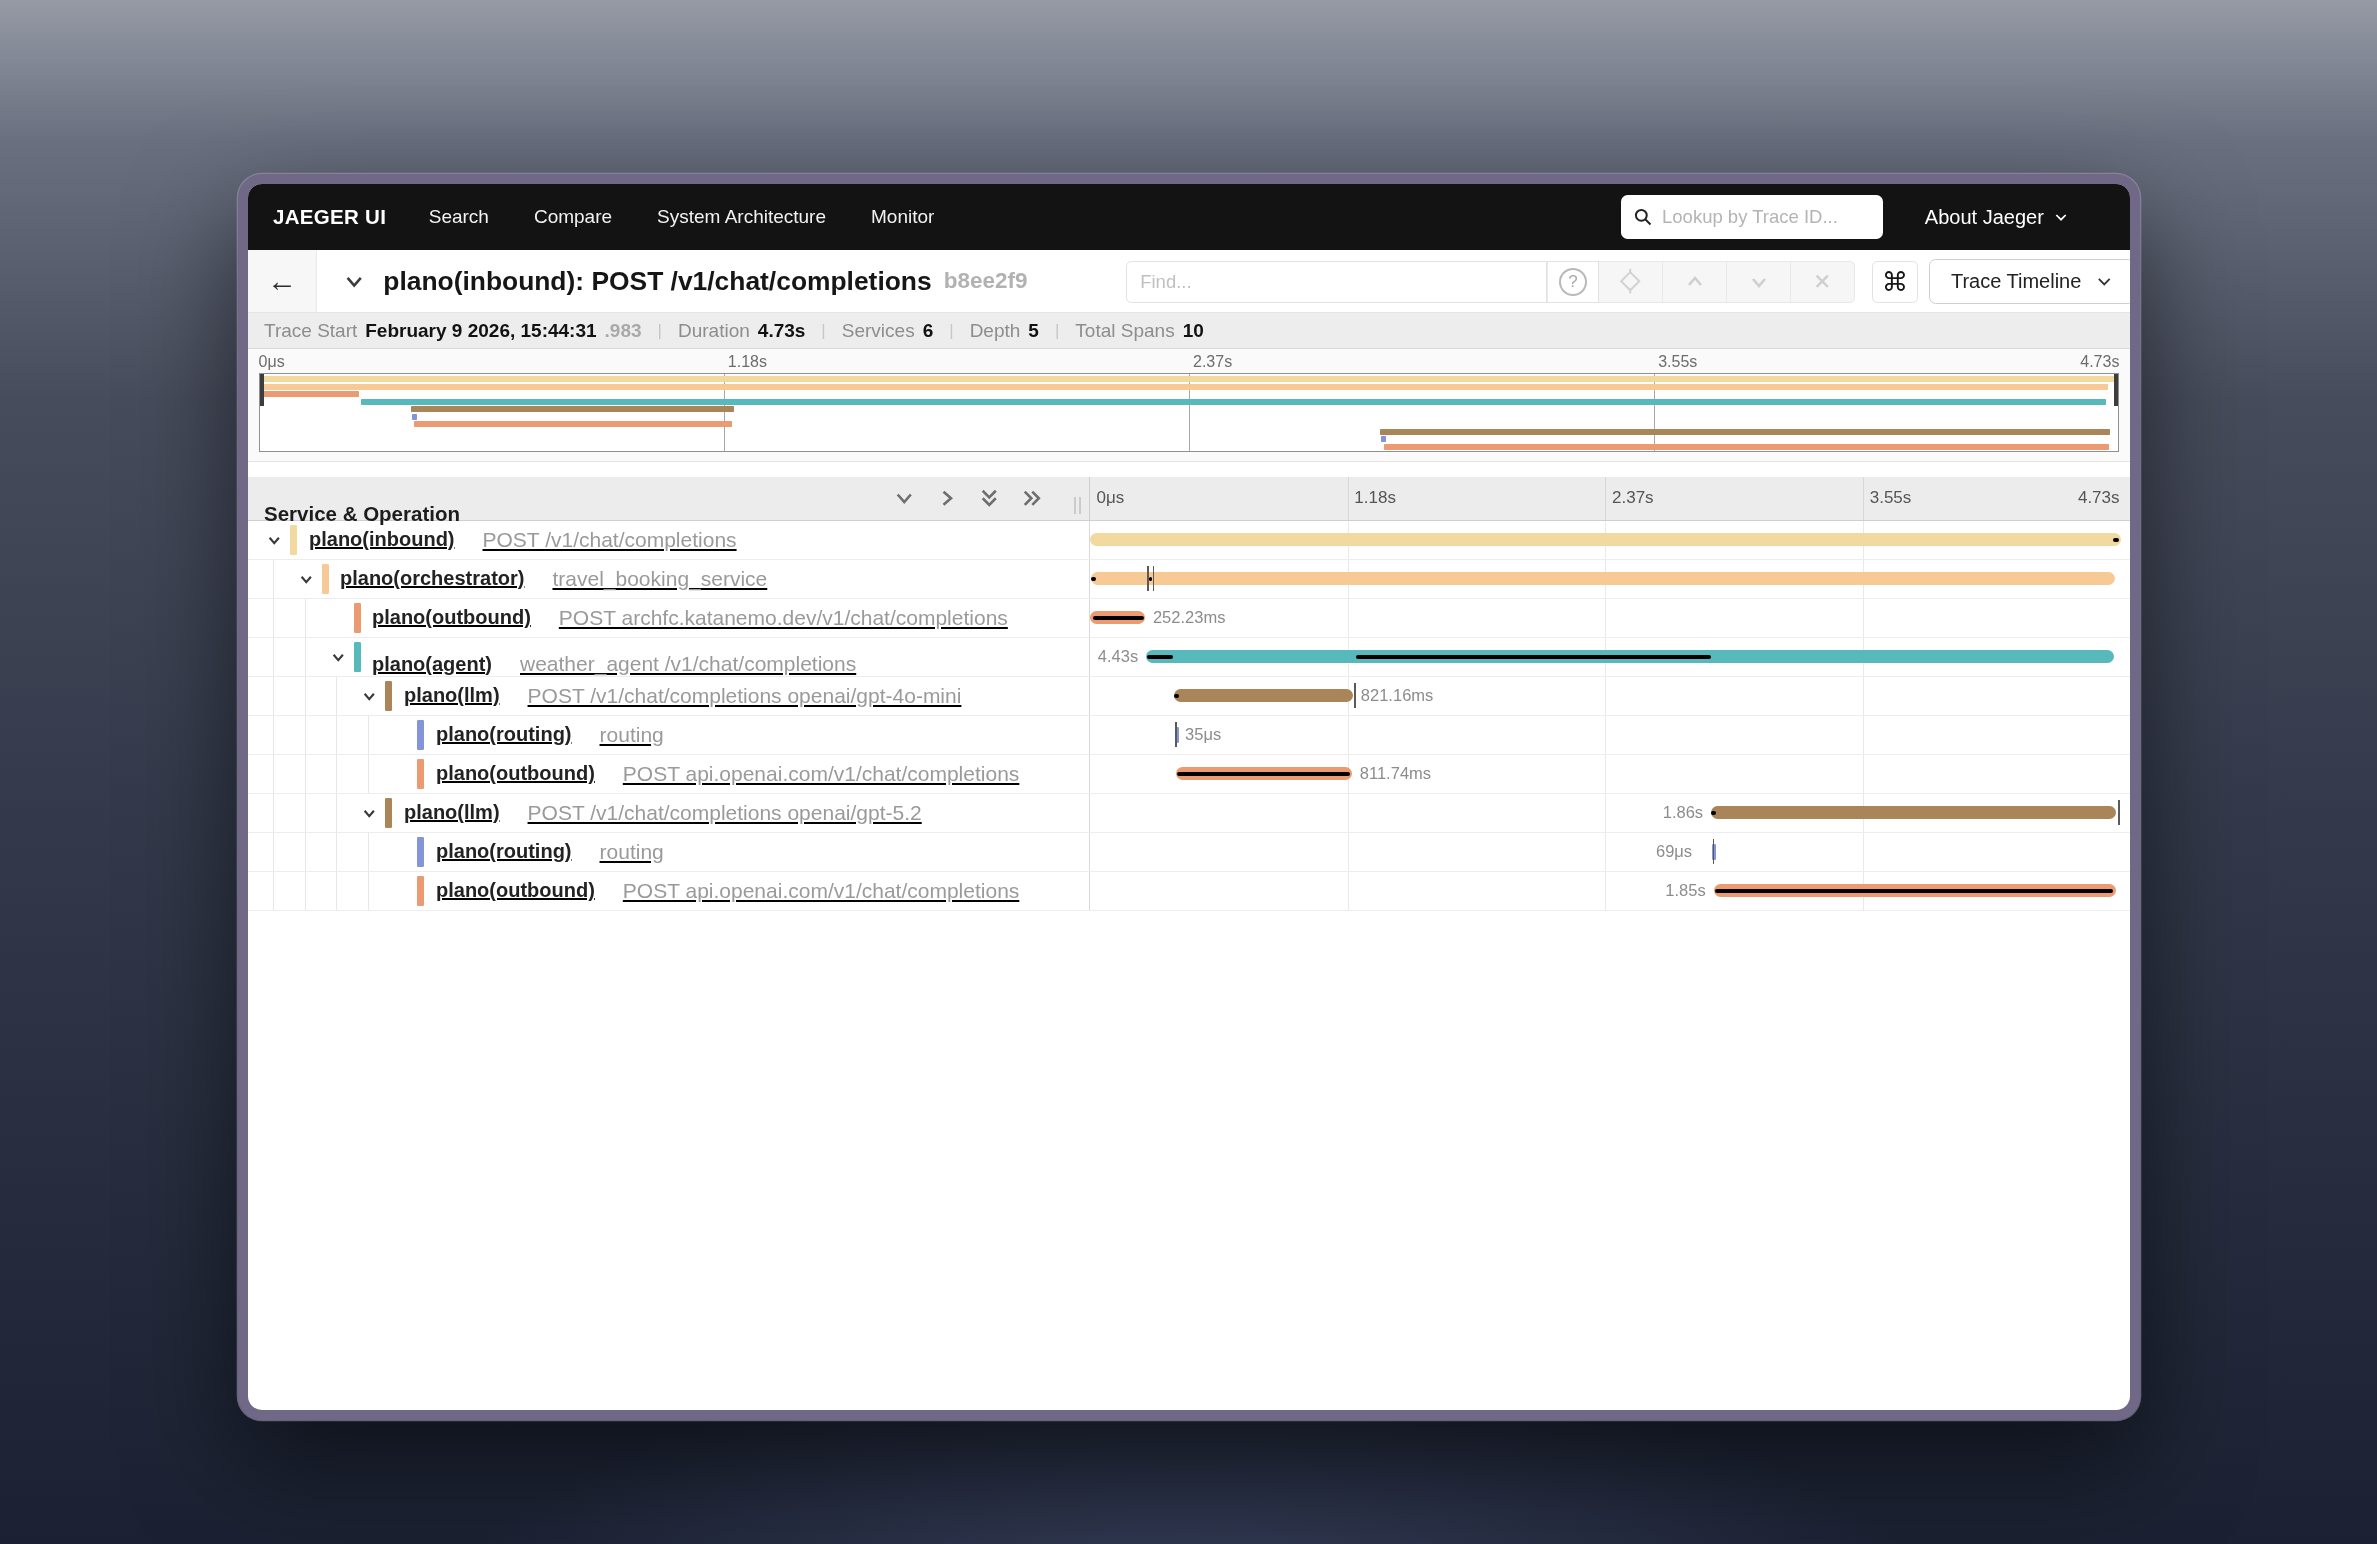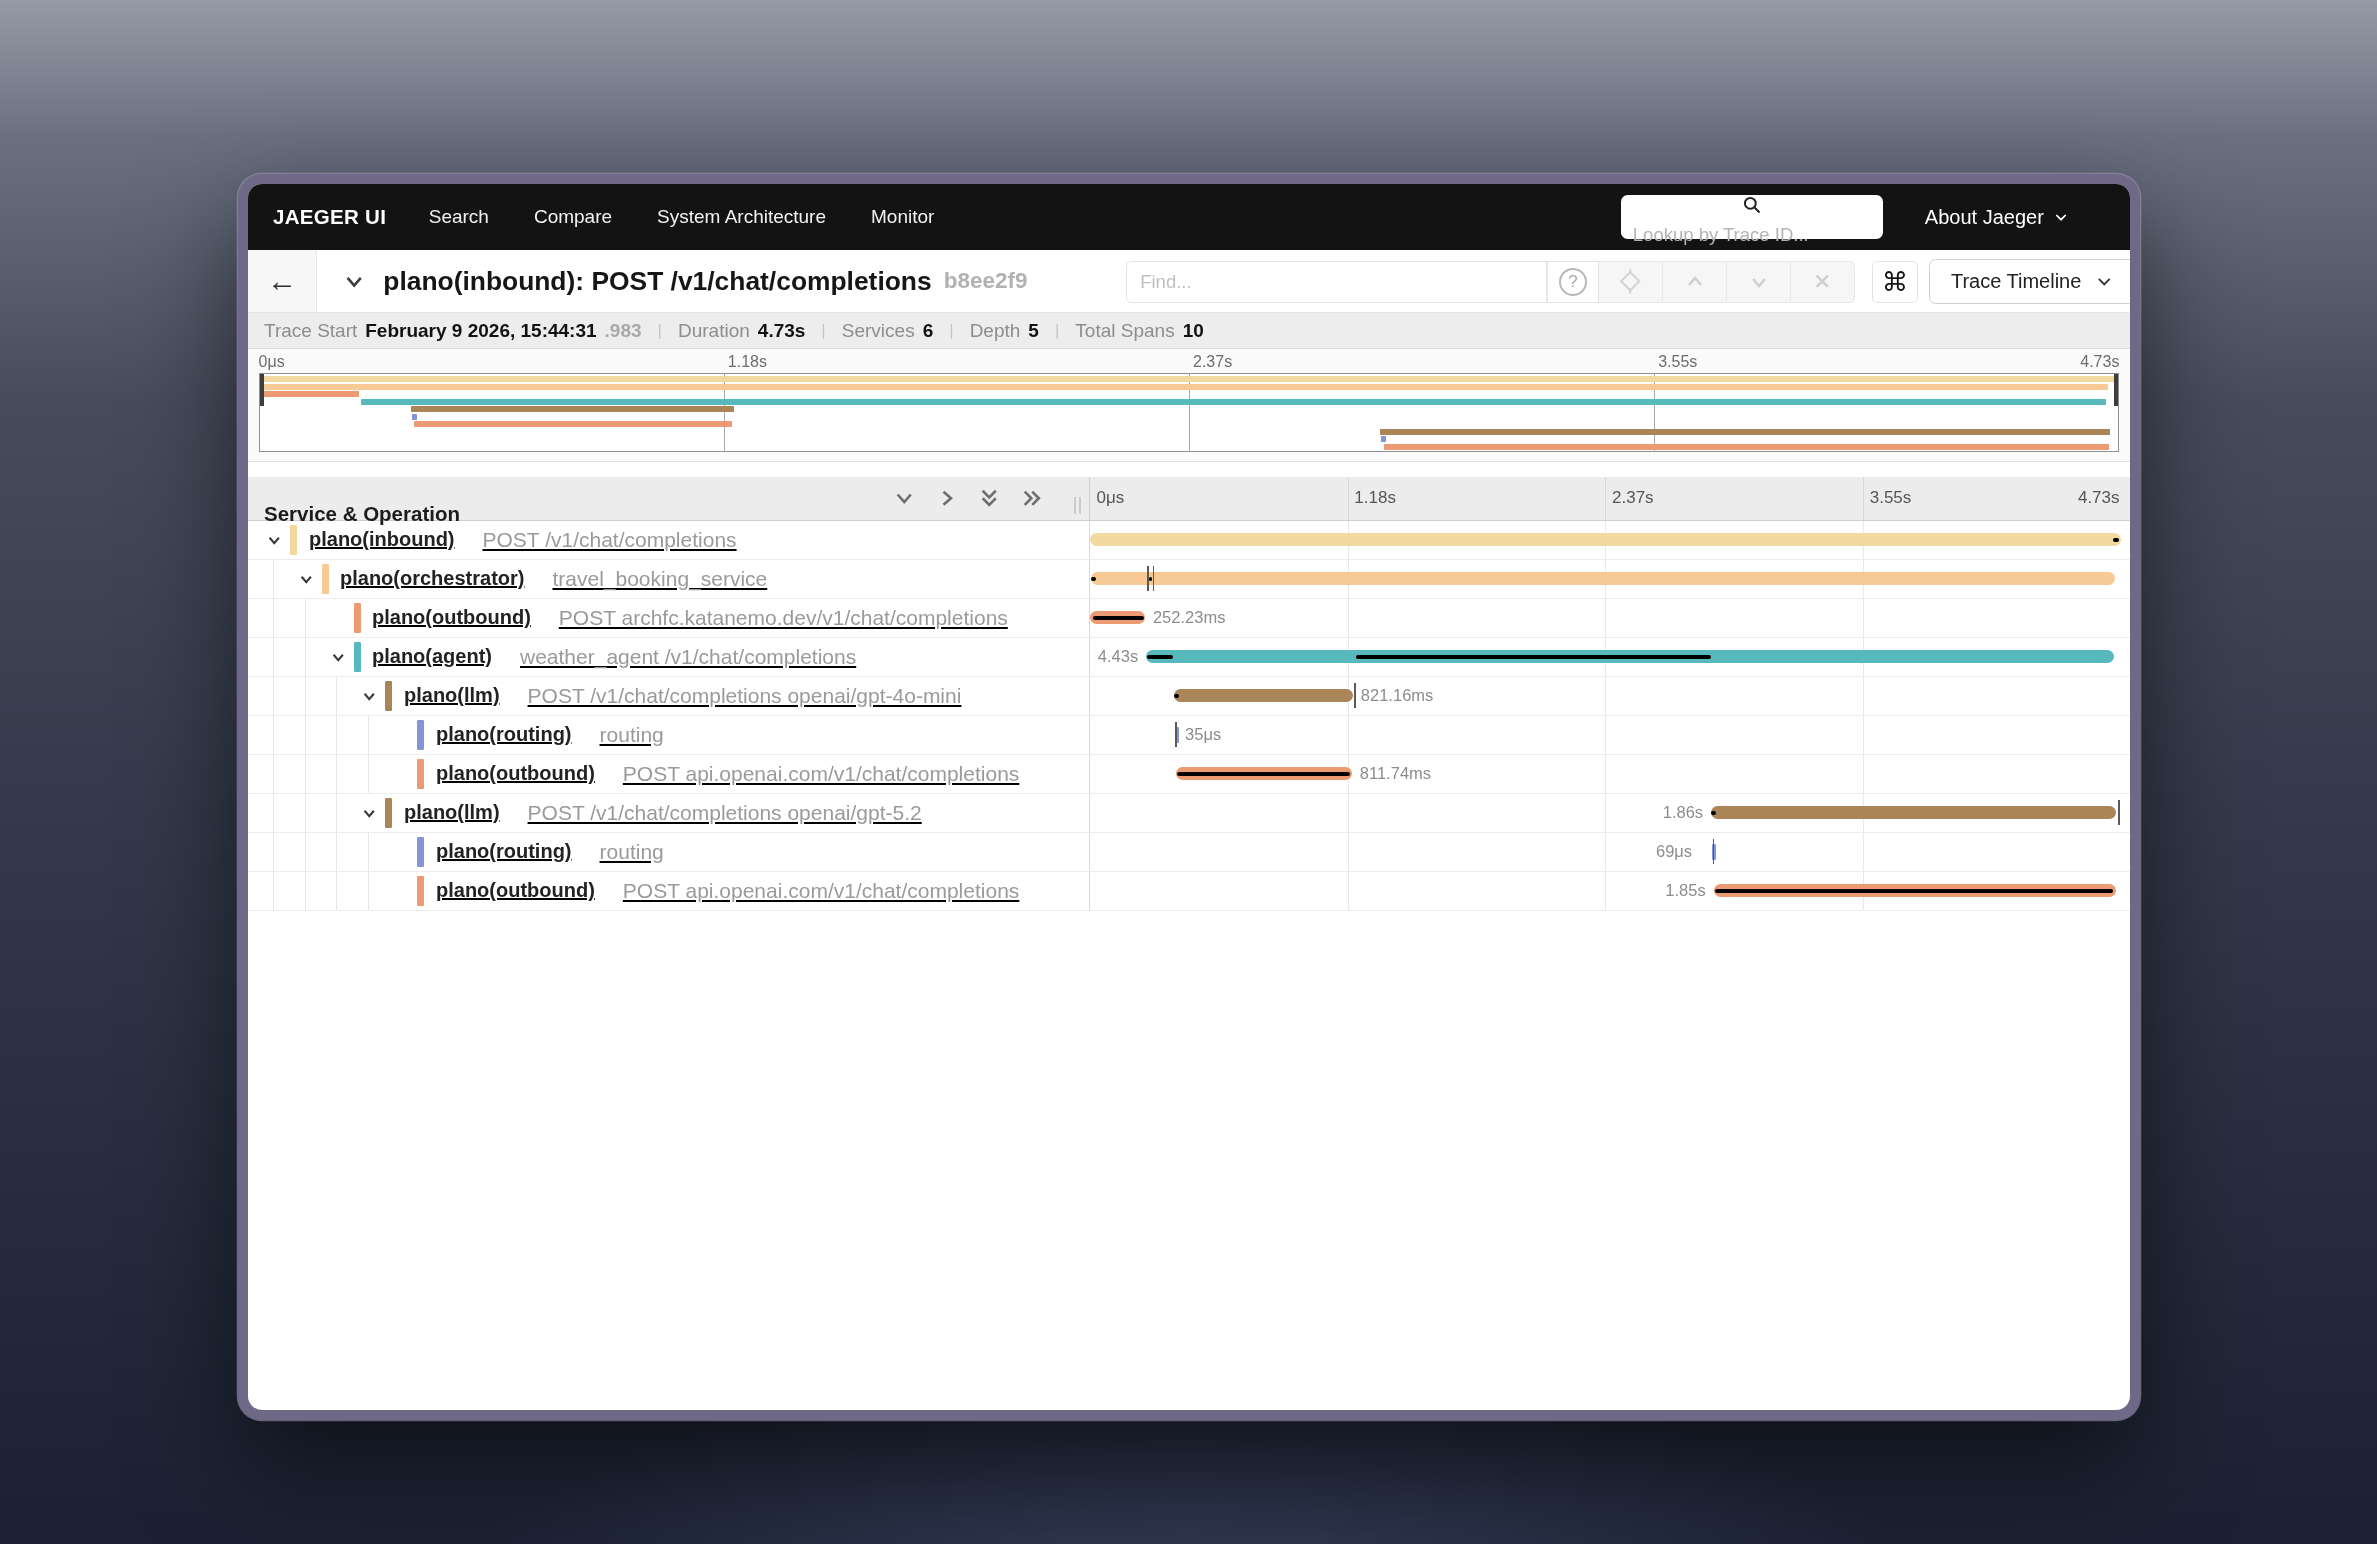--- a/index.html
+++ b/index.html
@@ -14,21 +14,21 @@
   .window {
     position:absolute; left:238px; top:174px; width:1902px; height:1246px;
     background:#fff; border:10px solid #6f6987; border-radius:24px; overflow:hidden;
     box-shadow:0 0 0 1.3px rgba(165,160,185,.55), 0 40px 106px rgba(0,0,0,.55);
   }
   
   .navbar { height:66px; background:#131313; display:flex; align-items:center; padding-left:25px; }
   .brand { color:#fff; font-size:20.5px; font-weight:700; letter-spacing:0.3px; padding:0 20px 0 0; }
   .nav-item { color:#f2f2f2; font-size:19px; padding:0 22.5px; cursor:pointer; }
   .nav-right { margin-left:auto; display:flex; align-items:center; padding-right:61px; gap:42px; }
-  .trace-lookup { width:262px; height:44px; background:#fff; border-radius:6.6px; display:flex; align-items:center; padding:0 12px; gap:9.2px;flex-direction:column; }
+  .trace-lookup { width:262px; height:44px; background:#fff; border-radius:6.6px; display:flex; align-items:center; padding:0 12px; gap:9.2px; }
   .trace-lookup svg { flex:0 0 auto; }
   .trace-lookup input { border:0; outline:0; width:100%; font-size:18.5px; color:#333; font-family:inherit; background:transparent; }
   .trace-lookup input::placeholder { color:#b4b4b4; }
   .about { color:#fff; font-size:20px; display:flex; align-items:center; gap:9.2px; cursor:pointer; }
   
   .titlebar { height:63px; background:#fff; display:flex; align-items:center; border-bottom:0.7px solid #e4e4e4; position:relative; }
   .back-strip { width:69px; height:100%; background:#f7f7f7; border-right:0.7px solid #e9e9e9; display:flex; align-items:center; justify-content:center; cursor:pointer; }
   .back-strip span { font-size:30px; color:#2d2d2d; line-height:1; }
   .title-chev { margin:0 5.3px 0 24px; cursor:pointer; display:flex; }
   .trace-title { font-size:26.4px; font-weight:700; color:#161616; margin-left:10.6px; white-space:nowrap; }
@@ -335,21 +335,21 @@
       <div class="row">
         <div class="row-left">
           <i class="guide" style="left: 25px;"></i>
           <i class="guide" style="left: 57px;"></i>
           <span class="tree-chevron" style="left: 81px;">
             <svg width="18.5" height="18.5" viewBox="0 0 24 24" fill="none" stroke="#3a3a3a" stroke-width="2.8">
               <polyline points="6,9 12,16 18,9"></polyline>
             </svg>
           </span>
           <span class="svc-bar" style="left: 106px; background: rgb(87, 185, 187);"></span>
-          <div class="names" style="left: 124px;">
+          <div class="names" style="left: 124px; align-items: flex-end;">
             <span class="svc-name">plano(agent)</span>
             <span class="op-name">weather_agent /v1/chat/completions</span>
           </div>
         </div>
         <div class="row-tl">
           <div class="tl-pad">
             <i class="gl" style="left: 25%;"></i>
             <i class="gl" style="left: 50%;"></i>
             <i class="gl" style="left: 75%;"></i>
             <span class="dur" style="right: 94.55%; padding-right: 8px;">4.43s</span>

